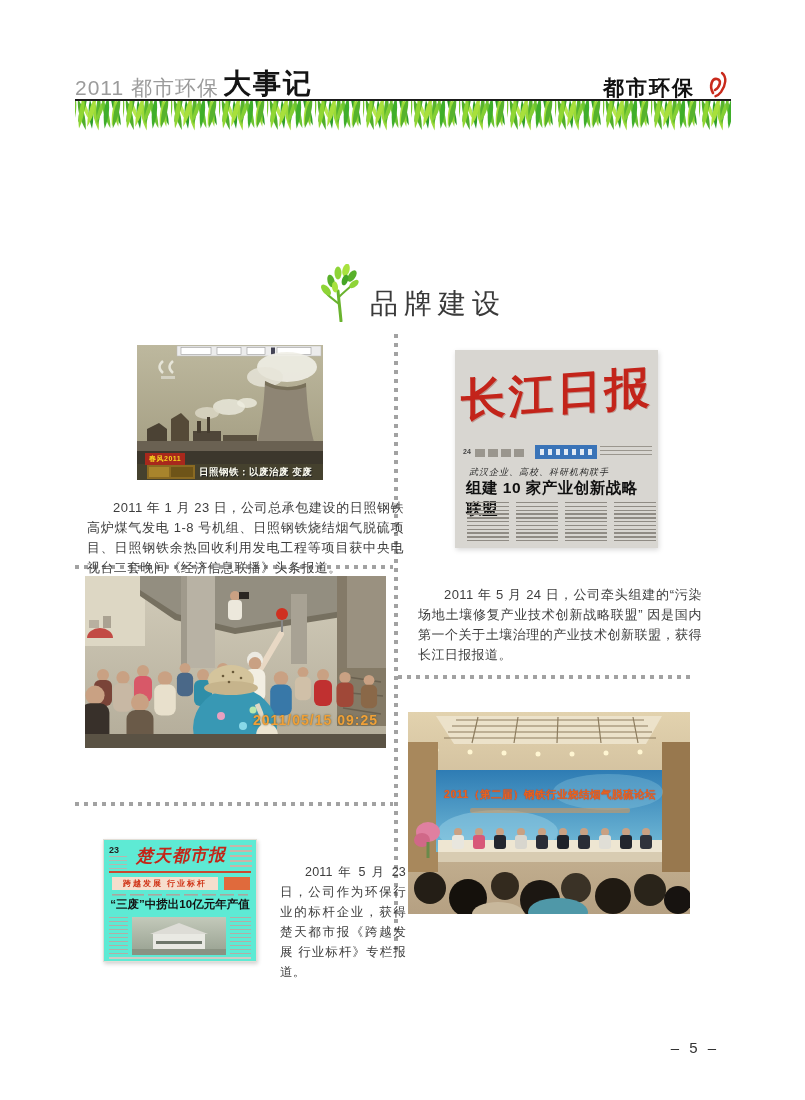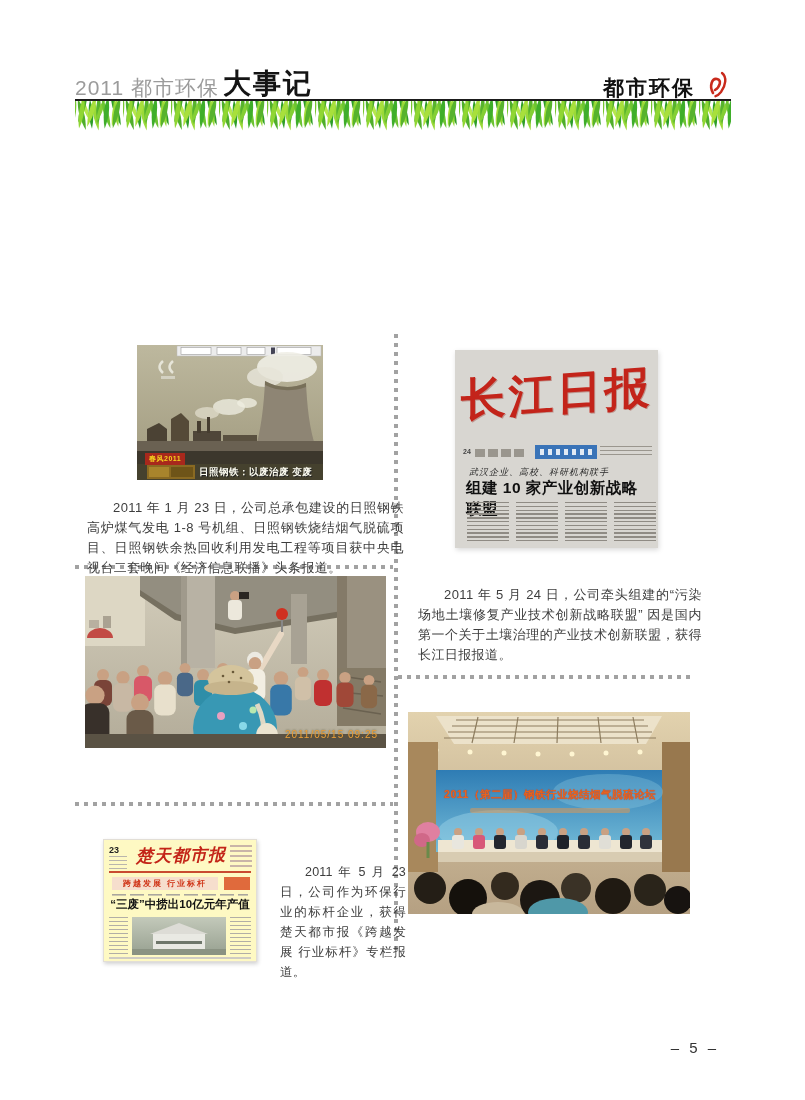--- a/index.html
+++ b/index.html
@@ -44,28 +44,28 @@
   .fig{position:absolute;overflow:hidden;}
   .fig-tv{left:137px;top:345px;width:186px;height:135px;}
   .fig-crowd{left:85px;top:576px;width:301px;height:172px;}
   .fig-conf{left:408px;top:712px;width:282px;height:230px;}
   .fig svg{display:block;}
 
   .tv-label{position:absolute;left:8px;top:108px;background:#a8281c;color:#f5d41e;
             font-size:7px;font-weight:bold;padding:1px 4px;letter-spacing:0.5px;}
   .tv-caption{position:absolute;left:62px;top:121px;width:122px;color:#fdfdf2;
               font-size:9.5px;font-weight:bold;letter-spacing:0.5px;text-shadow:1px 1px 0 #222;}
-  .crowd-ts{position:absolute;right:8px;bottom:8px;color:#f0a038;font-size:10px;
-            font-weight:normal;letter-spacing:1px;text-shadow:0 0 2px #553;}
+  .crowd-ts{position:absolute;right:8px;bottom:20px;color:#f0a038;font-size:14px;
+            font-weight:bold;letter-spacing:1px;text-shadow:0 0 2px #553;}
   .conf-title{position:absolute;left:30px;top:76px;width:224px;text-align:center;color:#e8641e;
               font-size:10.5px;font-weight:bold;letter-spacing:0.5px;text-shadow:0 0 1px #a33;}
   .conf-sub{position:absolute;left:62px;top:96px;width:160px;height:5px;background:#d89858;opacity:.55;border-radius:2px;}
 
   
-  .paper{position:absolute;background:#fef9c3;box-shadow:1px 2px 4px rgba(0,0,0,.18);}
+  .paper{position:absolute;background:#5eead4;box-shadow:1px 2px 4px rgba(0,0,0,.18);}
   .paper-ctdsb{left:103px;top:839px;width:152px;height:121px;border:1px solid #e2ded6;}
   .ct-date{position:absolute;left:5px;top:5px;font-size:9px;font-weight:bold;color:#222;}
   .ct-datebars{position:absolute;left:5px;top:16px;width:18px;height:18px;
       background-image:repeating-linear-gradient(to bottom,#b9b5ad 0 1.5px,transparent 1.5px 4px);}
   .ct-masthead{position:absolute;left:27px;top:4px;width:100px;text-align:center;color:#c32518;
       font-size:17px;font-weight:bold;font-style:italic;letter-spacing:1px;
       font-family:"Liberation Serif","DejaVu Serif",serif;transform:rotate(-1deg);}
   .ct-rightbox{position:absolute;right:4px;top:5px;width:22px;height:24px;
       background-image:repeating-linear-gradient(to bottom,#c9b5a8 0 2px,transparent 2px 5px);}
   .ct-rule{position:absolute;left:5px;top:31px;width:142px;height:2px;background:#c94a30;}
@@ -145,20 +145,36 @@
         <use href="#leaf" transform="translate(21,-5) rotate(16)" fill="#a8e03c"></use>
         <use href="#leaf" transform="translate(27,-2) rotate(-16) scale(0.95)" fill="#6cc432"></use>
         <use href="#leaf" transform="translate(33,-4) rotate(6)" fill="#3fae2a"></use>
         <use href="#leaf" transform="translate(39,-1) rotate(-9) scale(0.85)" fill="#95d838"></use>
         <use href="#leaf" transform="translate(45,-4) rotate(13)" fill="#57b32c"></use>
       </pattern>
     </defs>
     <rect width="656" height="34" fill="url(#leafpat)"></rect>
   </svg>
 
+  <div class="section-head">
+    <svg width="40" height="58" viewBox="0 0 40 58">
+      <path d="M21,57 C20,46 19,38 18,27" stroke="#6ab32e" stroke-width="3" fill="none" stroke-linecap="round"></path>
+      <path d="M19,40 C14,36 10,33 7,30" stroke="#6ab32e" stroke-width="2" fill="none" stroke-linecap="round"></path>
+      <path d="M19,33 C24,28 28,25 32,21" stroke="#6ab32e" stroke-width="2" fill="none" stroke-linecap="round"></path>
+      <ellipse cx="6" cy="26" rx="3.5" ry="6.5" transform="rotate(-40 6 26)" fill="#8ed437"></ellipse>
+      <ellipse cx="11" cy="17" rx="3.5" ry="6.5" transform="rotate(-15 11 17)" fill="#58b02a"></ellipse>
+      <ellipse cx="18" cy="9" rx="3.5" ry="6.5" fill="#8ed437"></ellipse>
+      <ellipse cx="26" cy="6" rx="3.5" ry="6.5" transform="rotate(15 26 6)" fill="#a8e23f"></ellipse>
+      <ellipse cx="32" cy="12" rx="3.5" ry="6.5" transform="rotate(35 32 12)" fill="#58b02a"></ellipse>
+      <ellipse cx="34" cy="20" rx="3" ry="5.5" transform="rotate(50 34 20)" fill="#8ed437"></ellipse>
+      <ellipse cx="15" cy="23" rx="3" ry="5.5" transform="rotate(-5 15 23)" fill="#a8e23f"></ellipse>
+      <ellipse cx="25" cy="16" rx="3" ry="5.5" transform="rotate(20 25 16)" fill="#45a525"></ellipse>
+    </svg>
+    <span class="section-title">品牌建设</span>
+  </div>
 
   <div class="vdots"></div>
   <div class="hdots a"></div>
   <div class="hdots b"></div>
   <div class="hdots c"></div>
 
   <div class="fig fig-tv">
     <svg width="186" height="135" viewBox="0 0 186 135">
       <defs>
         <linearGradient id="sky" x1="0" y1="0" x2="0" y2="1">

